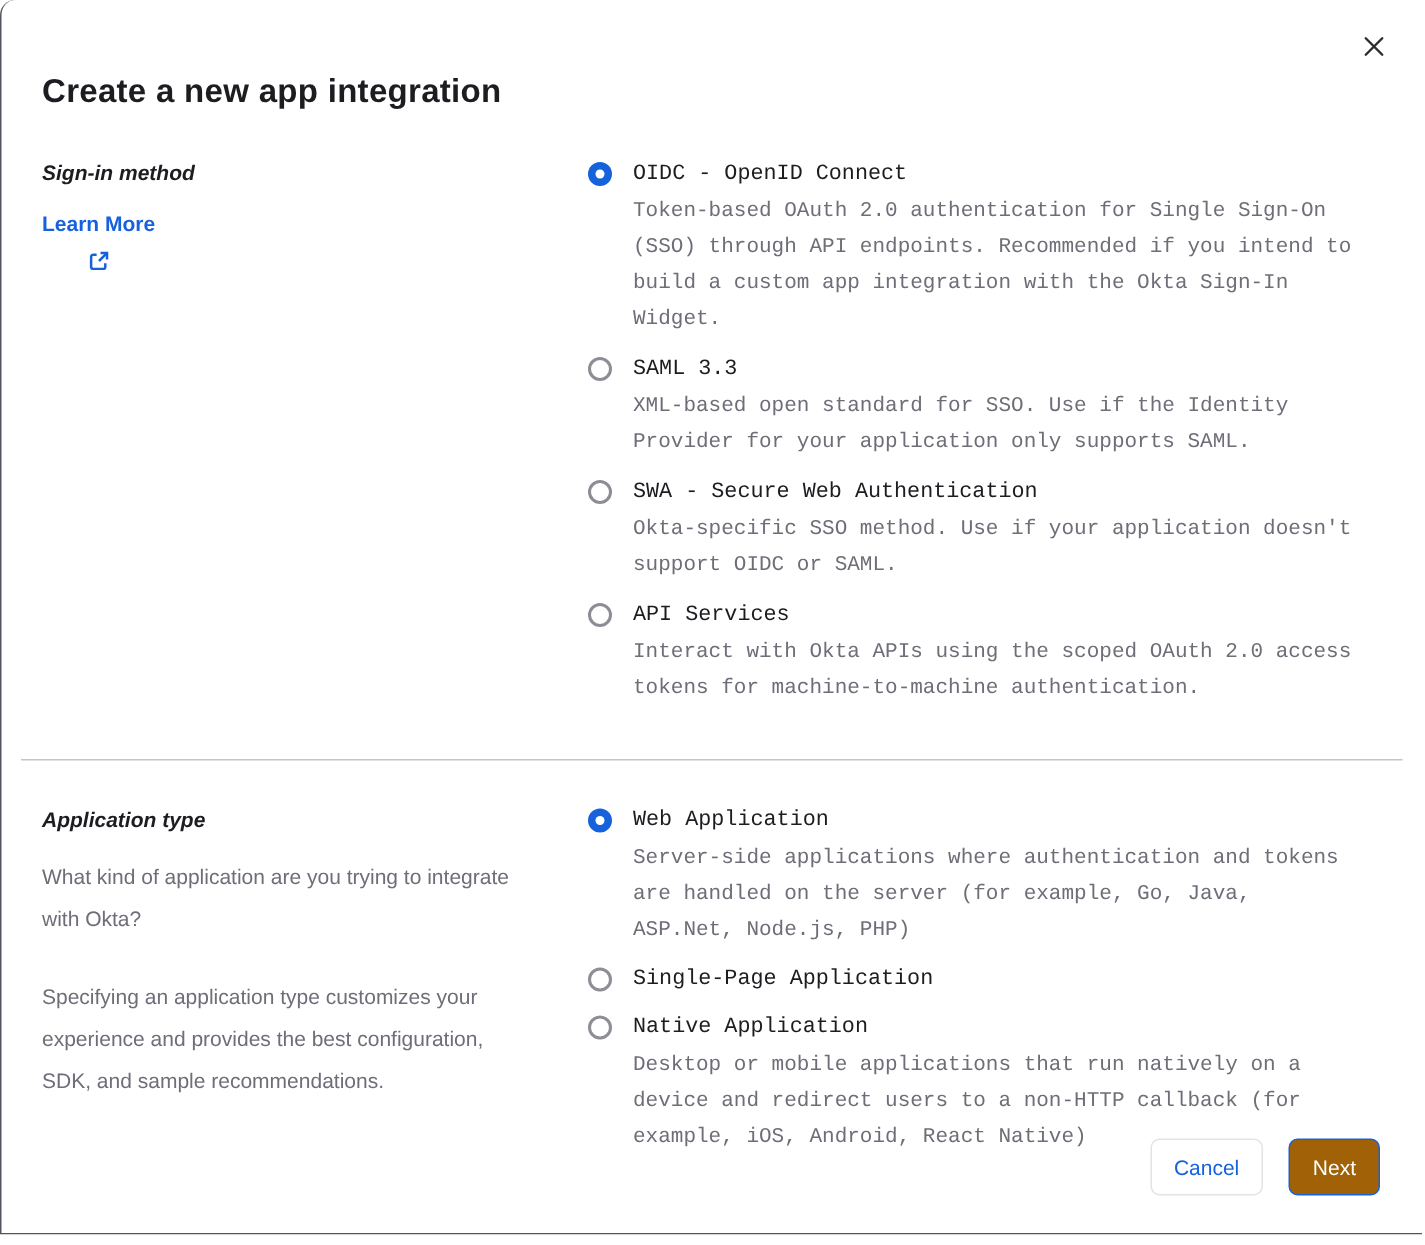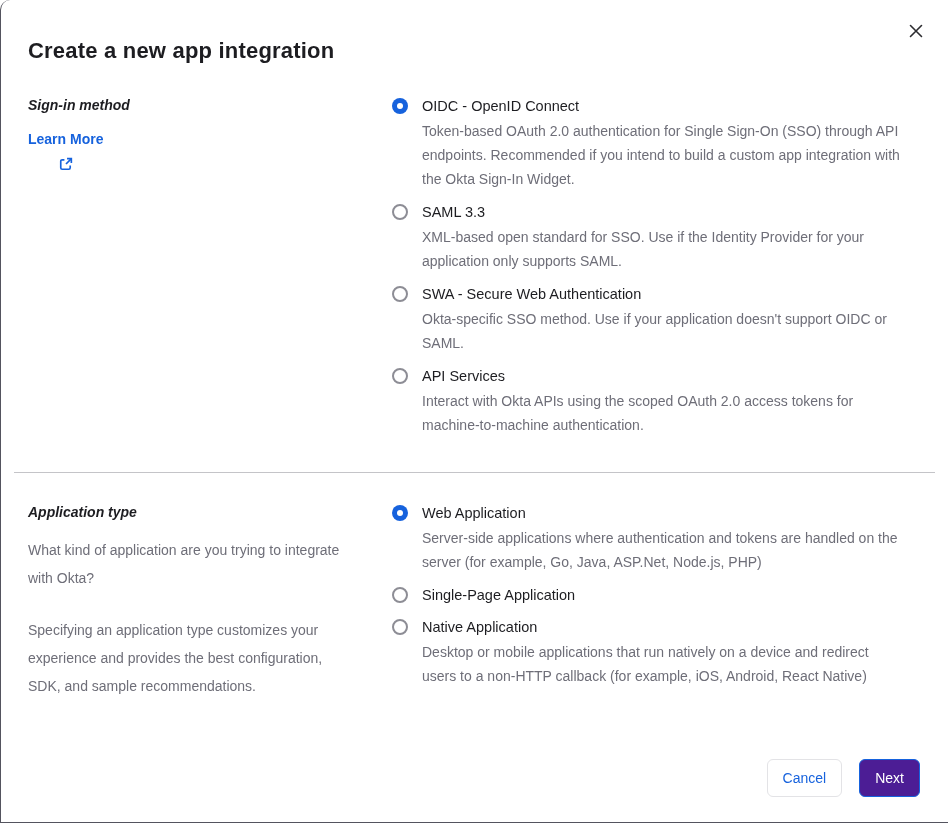--- a/index.html
+++ b/index.html
@@ -1,41 +1,41 @@
 <!DOCTYPE html>
 <html><head>
 <meta charset="utf-8">
 <style>
   html,body{margin:0;padding:0;background:#fff;}
   body{width:950px;height:830px;font-family:"Liberation Sans",sans-serif;-webkit-font-smoothing:antialiased;color:#1d1d21;position:relative;overflow:hidden;}
   .modal{position:absolute;left:0;top:0;width:948px;height:823px;background:#fff;border-left:1px solid #54545e;border-bottom:1px solid #54545e;border-top-left-radius:10px;box-sizing:border-box;}
-  .dialog{padding:0 27px;position:relative;height:100%;box-sizing:border-box;}
+  .dialog{padding:10px 27px;position:relative;height:100%;box-sizing:border-box;}
   .close-btn{position:absolute;top:20px;right:20px;width:24px;height:24px;border:none;background:transparent;cursor:pointer;padding:0;display:flex;align-items:center;justify-content:center;}
   .title{font-size:22px;font-weight:700;letter-spacing:.2px;margin:0;padding-top:38px;color:#1d1d21;}
   .row{display:flex;gap:34px;}
   .row.first{margin-top:31px;}
   .col-left{width:330px;flex:0 0 330px;}
-  .col-right{flex:1;max-width:512px;}
+  .col-right{flex:1;max-width:512px;font-family:Liberation Mono, monospace;}
   .section-heading{font-size:14px;font-weight:700;color:#1d1d21;line-height:20px;margin:0 0 14px 0;font-style:italic;}
   .learn-more{display:inline-flex;align-items:center;gap:7px;font-size:14px;font-weight:700;color:#1662dd;text-decoration:none;line-height:20px;flex-direction:column;}
   .col-left p{font-size:14px;line-height:28px;color:#6e6e78;margin:0 0 24px 0;}
   .option{display:flex;align-items:flex-start;cursor:pointer;margin-bottom:10px;}
   .option:last-child{margin-bottom:0;}
   .radio{flex:0 0 16px;width:16px;height:16px;border-radius:50%;border:2px solid #8d8d95;box-sizing:border-box;margin-top:3px;position:relative;background:#fff;}
   .radio.checked{border:none;background:#1662dd;}
   .radio.checked::after{content:"";position:absolute;left:5px;top:5px;width:6px;height:6px;border-radius:50%;background:#fff;}
   .option-body{margin-left:14px;}
   .option-label{font-size:14.5px;line-height:22px;color:#1d1d21;font-weight:500;}
   .option-desc{font-size:14px;line-height:24px;color:#6e6e78;margin-top:2px;}
   .divider{border:none;border-top:1px solid #c4c4c8;margin:35px -14px 0 -14px;}
   .row.second{padding-top:29px;}
   .footer{position:absolute;right:28px;bottom:25px;display:flex;align-items:center;gap:17px;}
   .btn{font-family:"Liberation Sans",sans-serif;font-size:14px;font-weight:400;border-radius:6px;padding:9px 15px;cursor:pointer;line-height:18px;}
   .btn-cancel{background:#fff;color:#1662dd;border:1px solid #e3e3e6;}
-  .btn-next{background:#4c1d95;color:#fff;border:1px solid #1662dd;}
+  .btn-next{background:#a16207;color:#fff;border:1px solid #1662dd;}
 </style>
 </head>
 <body>
 
 <div class="modal">
   <div class="dialog">
 
     <button class="close-btn">
       <span>
         <svg width="14" height="14" viewBox="0 0 14 14">

